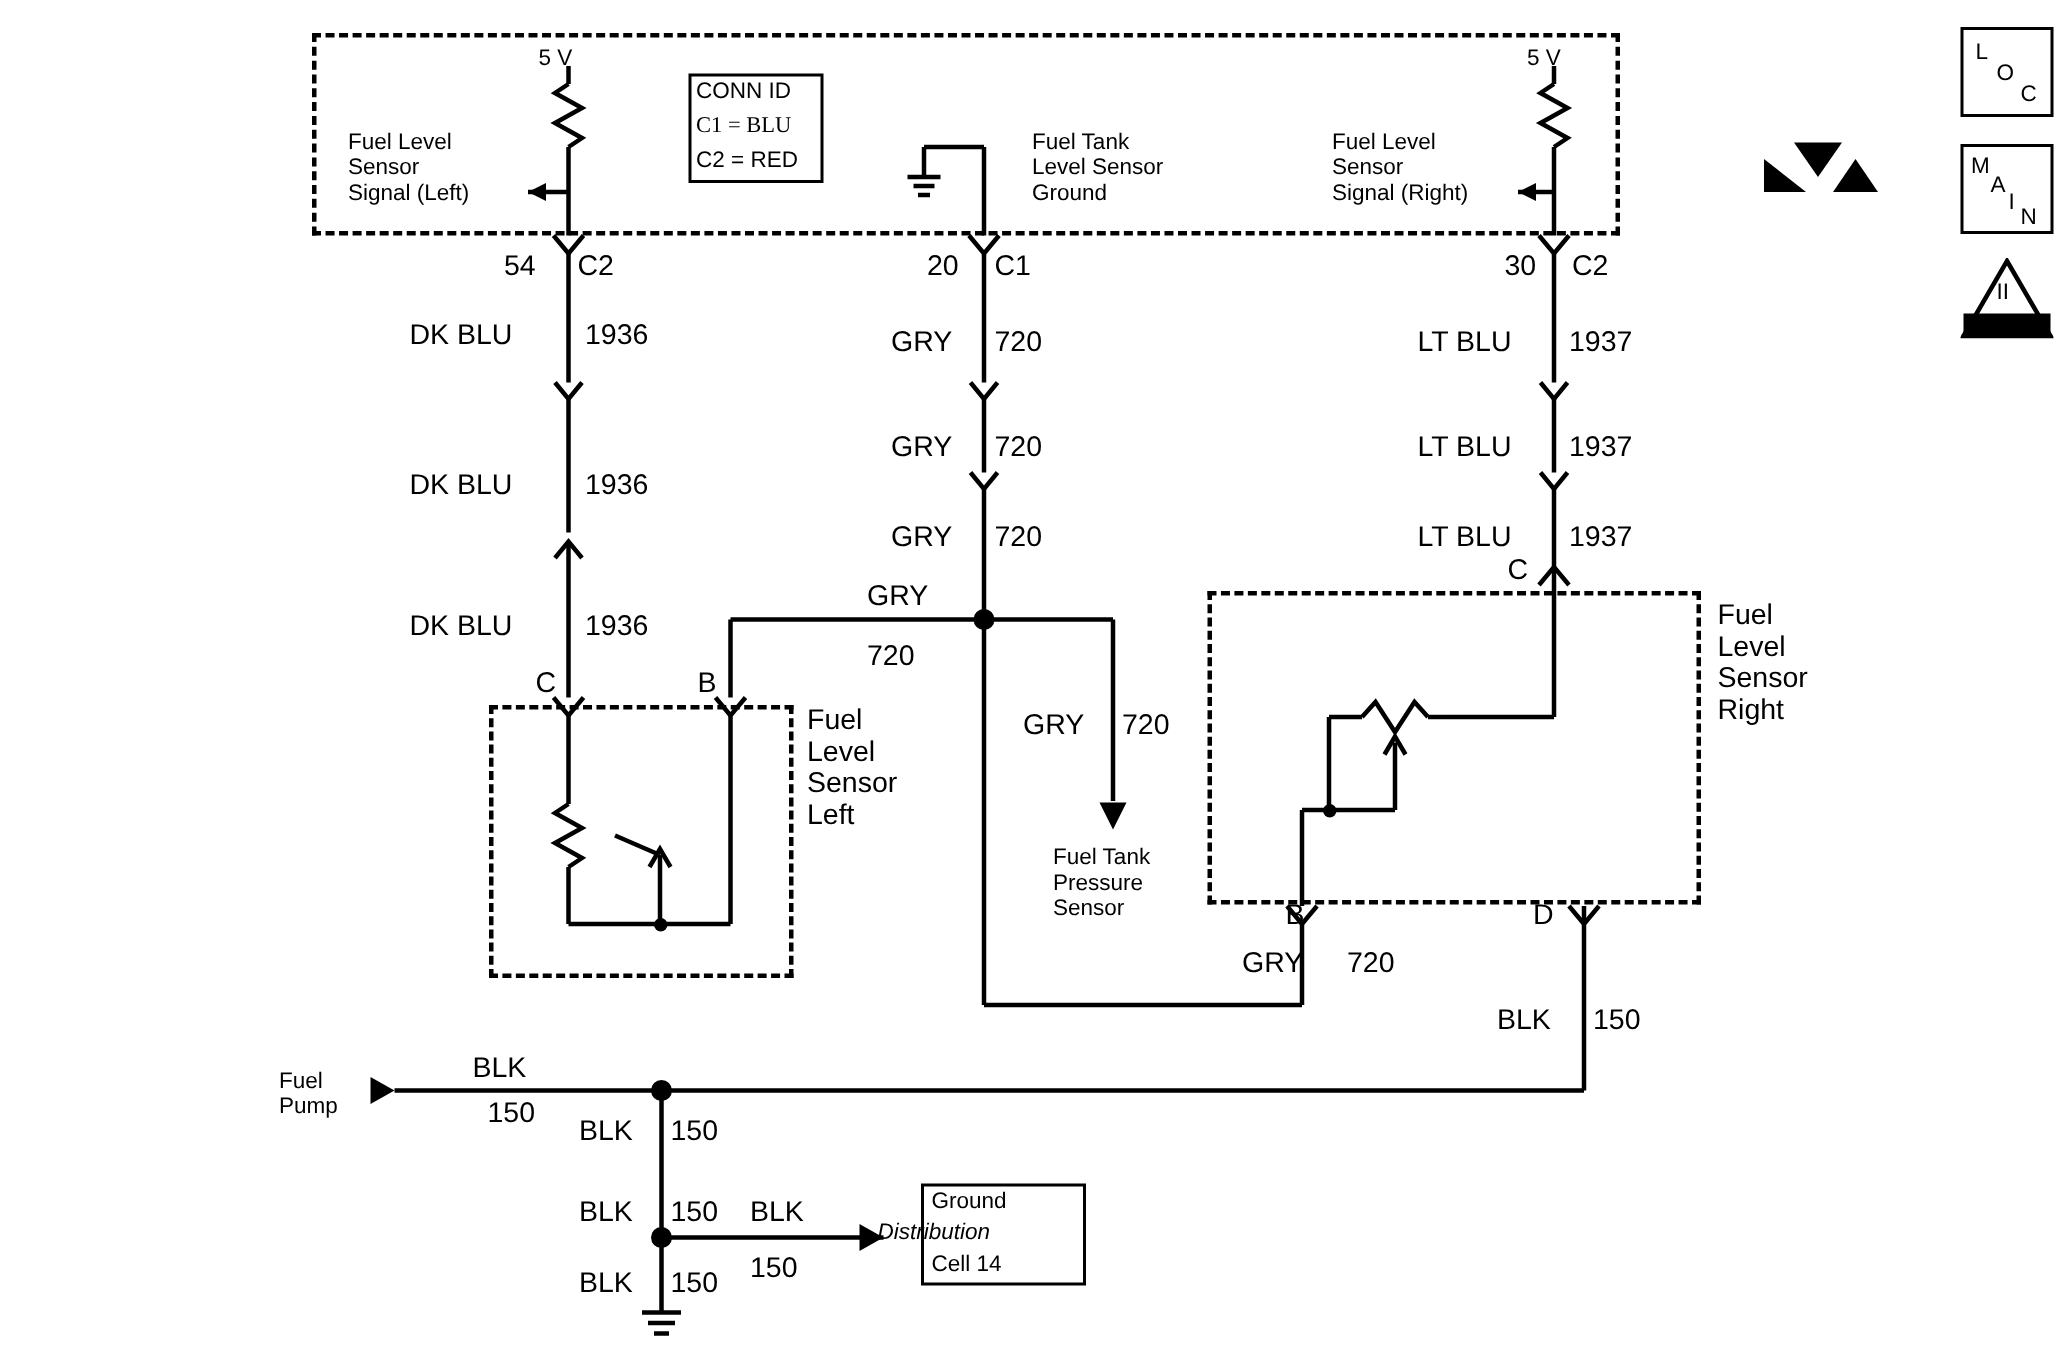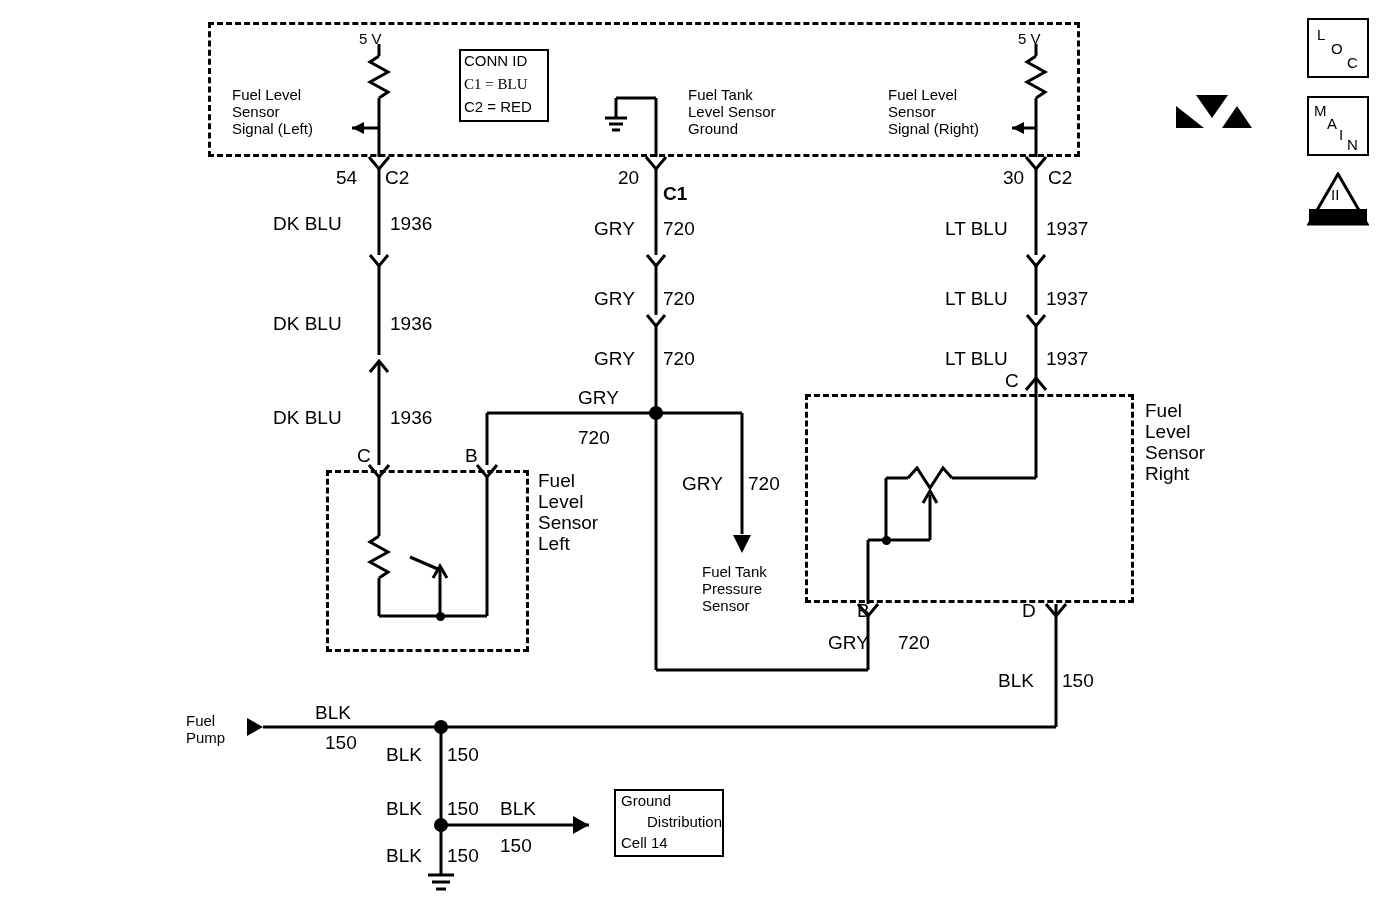--- a/index.html
+++ b/index.html
@@ -85,21 +85,21 @@
   <div class="lbl sm" style="left:688px; top:86px; width:160px;">Fuel Tank
 Level Sensor
 Ground</div>
   <div class="lbl sm" style="left:888px; top:86px; width:132px;">Fuel Level
 Sensor
 Signal (Right)</div>
 
   <div class="lbl" style="left:336px; top:167px;">54</div>
   <div class="lbl" style="left:385px; top:167px;">C2</div>
   <div class="lbl" style="left:618px; top:167px;">20</div>
-  <div class="lbl" style="left:663px; top:183px;font-weight:bold;">C1</div>
+  <div class="lbl" style="left:663px; top:167px;">C1</div>
   <div class="lbl" style="left:1003px; top:167px;">30</div>
   <div class="lbl" style="left:1048px; top:167px;">C2</div>
 
   <div class="lbl" style="left:273px; top:213px;">DK BLU</div>
   <div class="lbl" style="left:390px; top:213px;">1936</div>
   <div class="lbl" style="left:273px; top:313px;">DK BLU</div>
   <div class="lbl" style="left:390px; top:313px;">1936</div>
   <div class="lbl" style="left:273px; top:407px;">DK BLU</div>
   <div class="lbl" style="left:390px; top:407px;">1936</div>
 
@@ -155,21 +155,21 @@
   <div class="lbl" style="left:447px; top:744px;">150</div>
   <div class="lbl" style="left:386px; top:798px;">BLK</div>
   <div class="lbl" style="left:447px; top:798px;">150</div>
   <div class="lbl" style="left:386px; top:845px;">BLK</div>
   <div class="lbl" style="left:447px; top:845px;">150</div>
   <div class="lbl" style="left:500px; top:798px;">BLK</div>
   <div class="lbl" style="left:500px; top:835px;">150</div>
 
   <div class="solidbox" style="left:614px; top:789px; width:110px; height:68px;"></div>
   <div class="lbl sm" style="left:621px; top:792px;">Ground</div>
-  <div class="lbl sm" style="left:647px; top:813px;">Distribution</div>
+  <div class="lbl sm" style="left:585px; top:813px;font-style:italic;">Distribution</div>
   <div class="lbl sm" style="left:621px; top:834px;">Cell 14</div>
 
   <div class="iconbox" style="left:1307px; top:18px; width:62px; height:60px;">
     <span class="lbl sm" style="left:8px; top:6px;">L</span>
     <span class="lbl sm" style="left:22px; top:20px;">O</span>
     <span class="lbl sm" style="left:38px; top:34px;">C</span>
   </div>
   <div class="iconbox" style="left:1307px; top:96px; width:62px; height:60px;">
     <span class="lbl sm" style="left:5px; top:4px;">M</span>
     <span class="lbl sm" style="left:18px; top:17px;">A</span>

